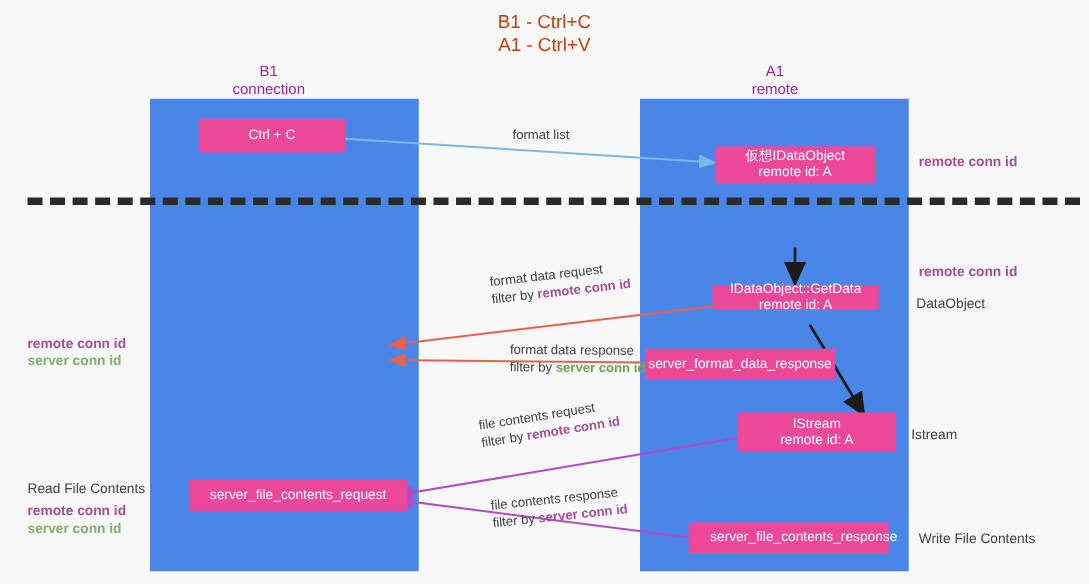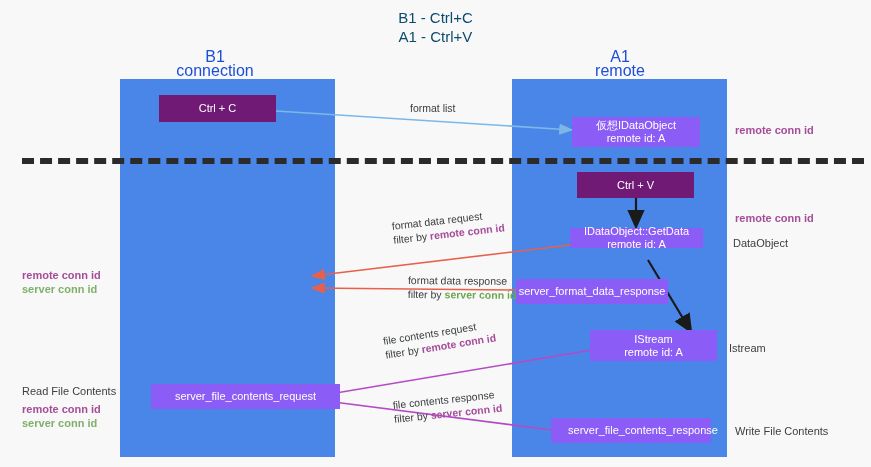--- a/index.html
+++ b/index.html
@@ -18,30 +18,30 @@
     width: 871px; height: 467px;
     background: #f8f8f8;
   }
   .abs { position: absolute; }
 
   
   .title {
     left: 0; top: 8px; width: 871px;
     text-align: center;
     font-size: 15px;
-    color: #0c4a6e;
+    color: #c2410c;
     line-height: 19px;
     white-space: pre-line;
   }
 
   
   .col-head {
     text-align: center;
-    font-size: 16px;
-    color: #1d4ed8;
+    font-size: 12px;
+    color: #a21caf;
     line-height: 14px;
     white-space: pre-line;
   }
 
   
   .lane {
     background: #4a86e8;
   }
 
   
@@ -51,22 +51,22 @@
     flex-direction: column;
     align-items: center;
     justify-content: center;
     text-align: center;
     color: #ffffff;
     font-size: 11px;
     line-height: 13px;
     white-space: pre-line;
     padding: 2px 4px;
   }
-  .box.green { background: #701a75; }
-  .box.orange { background: #8b5cf6; }
+  .box.green { background: #ec4899; }
+  .box.orange { background: #ec4899; }
 
   
   .divider {
     border-top: 6px dashed #2b2b2b;
     height: 0;
   }
 
   
   .side-label {
     font-size: 11px;
@@ -144,32 +144,31 @@
     <line x1="552" y1="430" x2="318" y2="400" stroke="#b44bc4" stroke-width="1.6" marker-end="url(#ar-magenta)"></line>
   </svg>
 
   <div class="abs divider" style="left:22px; top:158px; width:842px;"></div>
 
   <div class="abs box green" style="left:159px; top:95px; width:117px; height:27px;">Ctrl + C</div>
 
   <div class="abs box orange" style="left:572px; top:117px; width:128px; height:30px;">仮想IDataObject
 remote id: A</div>
 
-  <div class="abs box green" style="left:577px; top:172px; width:117px; height:26px;">Ctrl + V</div>
 
   <div class="abs box orange" style="left:570px; top:228px; width:133px; height:20px;">IDataObject::GetData
 remote id: A</div>
 
 
   <div class="abs box orange" style="left:516px; top:279px; width:152px; height:25px;">server_format_data_response</div>
 
   <div class="abs box orange" style="left:590px; top:330px; width:127px; height:31px;">IStream
 remote id: A</div>
 
-  <div class="abs box orange" style="left:151px; top:384px; width:189px; height:25px;">server_file_contents_request</div>
+  <div class="abs box orange" style="left:151px; top:384px; width:175px; height:25px;">server_file_contents_request</div>
 
   <div class="abs box orange" style="left:551px; top:418px; width:160px; height:25px;padding-left:28px;">server_file_contents_response</div>
 
   <div class="abs edge-label" style="left:410px; top:101px;">
     <span>format list</span>
   </div>
 
   <div class="abs edge-label" style="left:391px; top:219px; transform: rotate(-6.5deg);">
     <div><span class="plain">format data request</span></div>
     <div><span class="plain">filter by </span><b class="purple">remote conn id</b></div>

